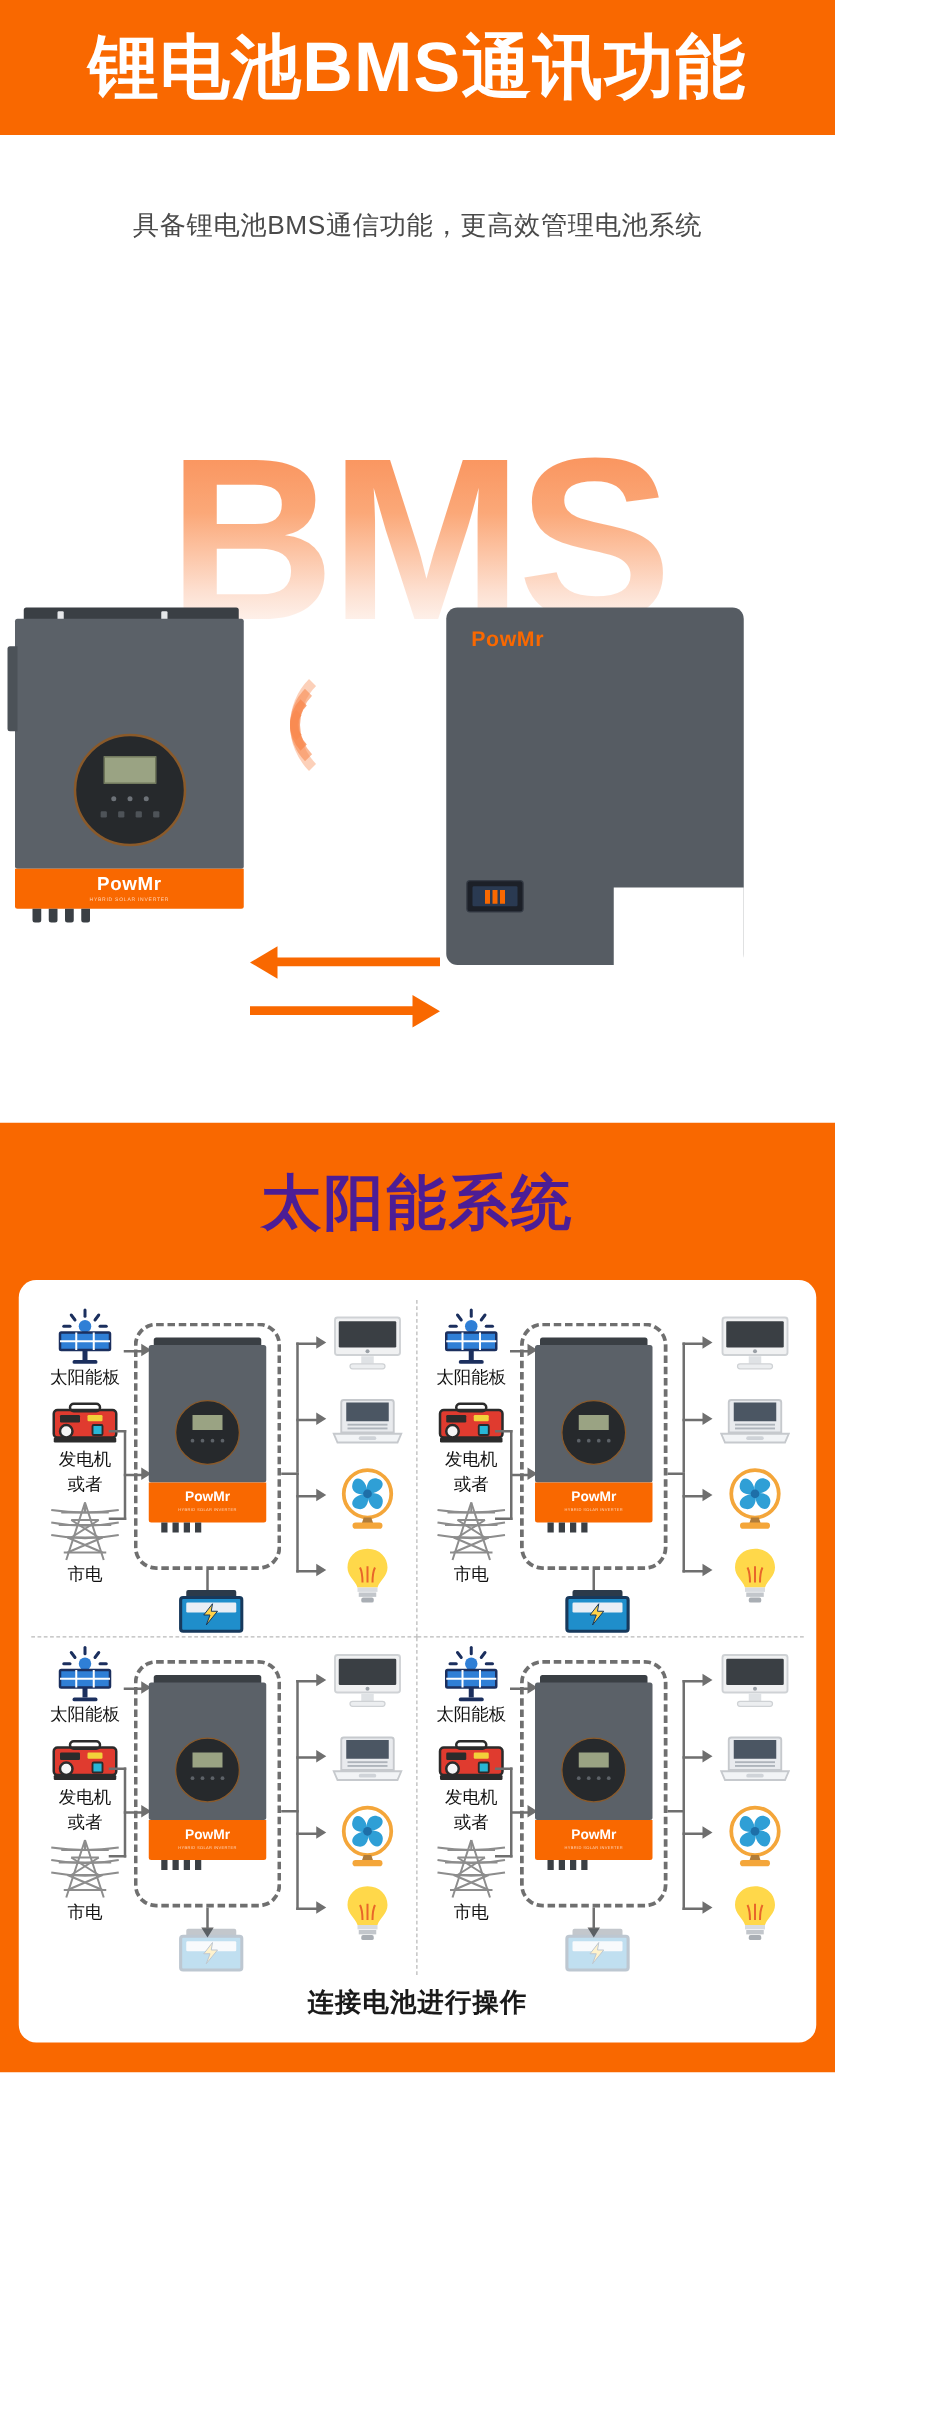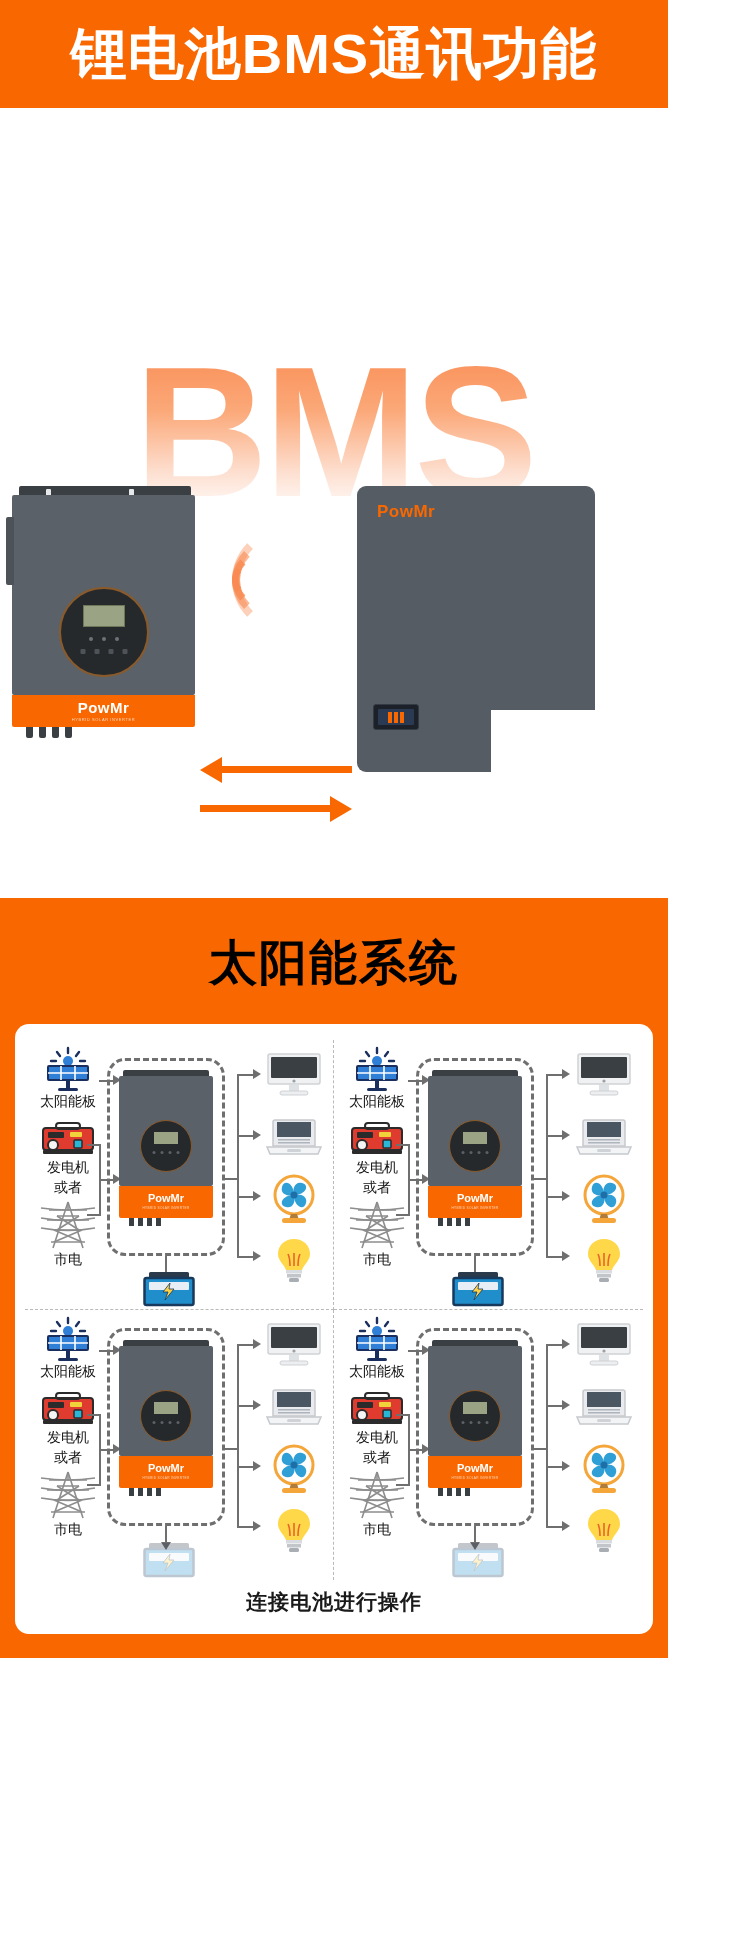--- a/index.html
+++ b/index.html
@@ -141,21 +141,21 @@
   
   .arrow-row { position: absolute; left: 200px; width: 152px; height: 13px; }
   .arrow-line { position: absolute; top: 3px; height: 7px; background: #F96800; }
   .arrow-head { position: absolute; top: 0; width: 0; height: 0; border-top: 13px solid transparent; border-bottom: 13px solid transparent; margin-top: -6px; }
   .arrow-head.left { left: 0; border-right: 22px solid #F96800; }
   .arrow-head.right { right: 0; border-left: 22px solid #F96800; }
 
   
   .wiring-section { background: #F96800; padding: 38px 0 24px; }
   .wiring-title {
-    text-align: center; color: #000000; font-weight: bold;
+    text-align: center; color: #4c1d95; font-weight: bold;
     font-size: 48px; line-height: 1.12; letter-spacing: 2px;
   }
   .wiring-card {
     background: #ffffff; border-radius: 14px;
     margin: 34px 15px 0; padding: 16px 10px 14px;
   }
   .card-heading {
     text-align: center; font-size: 21px; font-weight: bold; color: #1a1a1a;
     margin: 6px 0 10px; letter-spacing: 1px;
   }
@@ -218,20 +218,21 @@
 <body>
 
 <div class="page">
 
   <div class="banner">
     <div class="banner-title">锂电池BMS通讯功能</div>
   </div>
 
   <div class="bms-section">
 
+    <div class="bms-sub">具备锂电池BMS通信功能，更高效管理电池系统</div>
 
     <div class="bms-watermark">BMS</div>
 
     <div class="dev-inverter">
       <div class="inv-topbar"></div>
       <div class="inv-screw" style="left:34px"></div>
       <div class="inv-screw" style="left:117px"></div>
       <div class="inv-body">
         <div class="inv-sidetab"></div>
         <div class="inv-dial">

